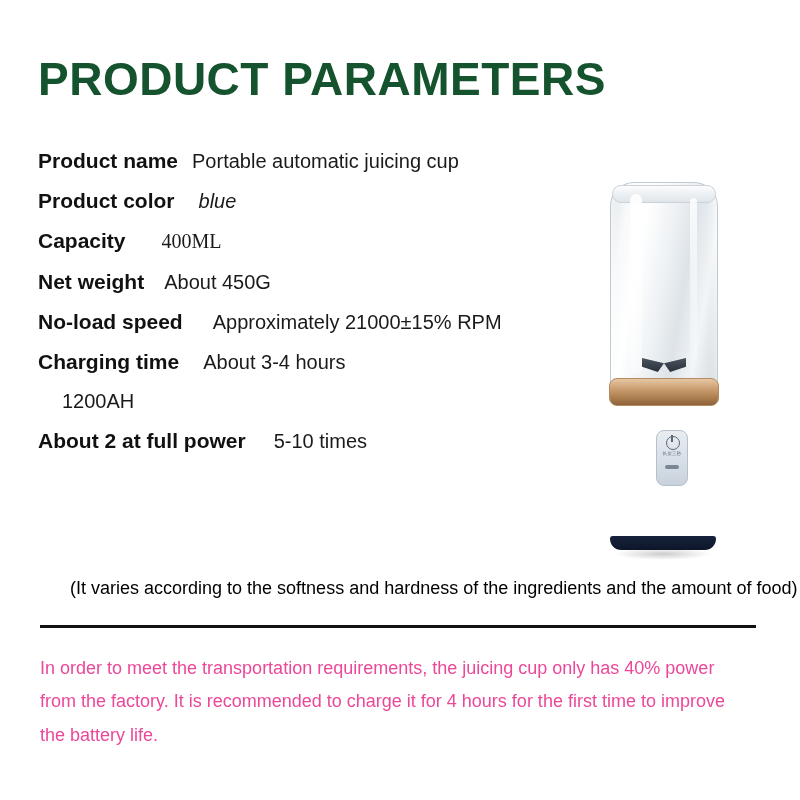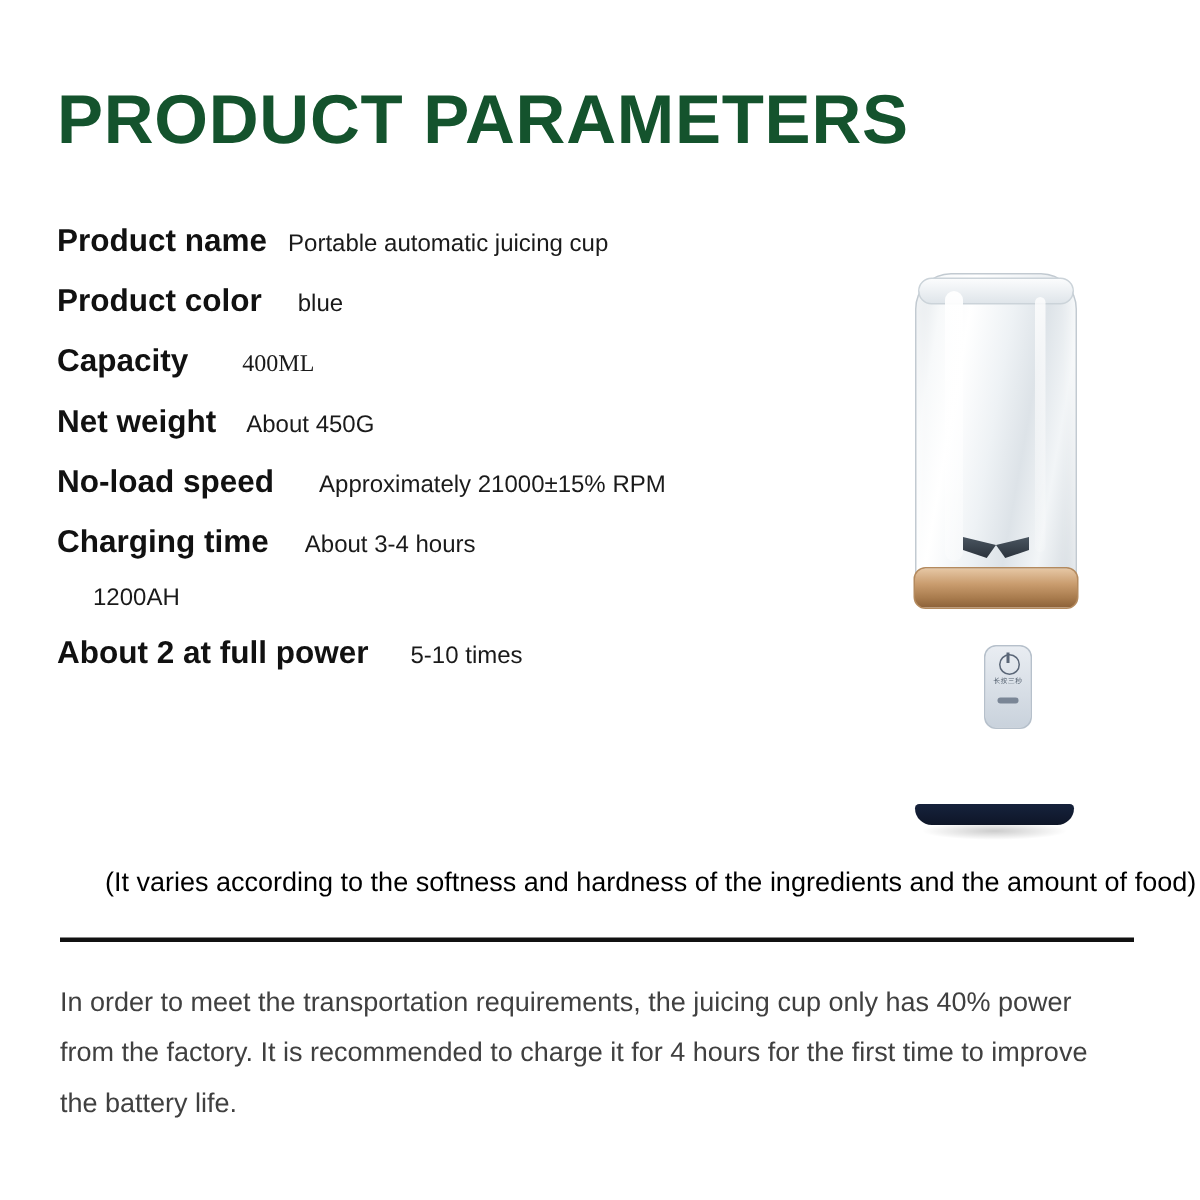--- a/index.html
+++ b/index.html
@@ -49,29 +49,29 @@
   }
 
   .spec-label {
     font-size: 21px;
     font-weight: bold;
     color: #111111;
     white-space: nowrap;
   }
 
   .spec-value {
-    font-size: 16px;
+    font-size: 20px;
     font-weight: normal;
     color: #1a1a1a;
     white-space: nowrap;
   }
 
   
   .gap-1 { margin-left: 14px; }
-  .gap-2 { margin-left: 24px; }
+  .gap-2 { margin-left: 24px; font-style: italic; }
   .gap-3 { margin-left: 36px; font-family: Liberation Serif, serif; }
   .gap-4 { margin-left: 20px; }
   .gap-5 { margin-left: 30px; }
   .gap-6 { margin-left: 24px; }
   .gap-7 { margin-left: 24px; }
   .gap-8 { margin-left: 28px; }
 
   .note {
     position: absolute;
     left: 38px;
@@ -91,21 +91,21 @@
     background: #111111;
   }
 
   .paragraph {
     position: absolute;
     left: 40px;
     top: 652px;
     width: 690px;
     font-size: 18px;
     line-height: 1.85;
-    color: #404040;
+    color: #ec4899;
   }
 
   
   .product {
     position: absolute;
     left: 596px;
     top: 182px;
     width: 136px;
     height: 382px;
   }

